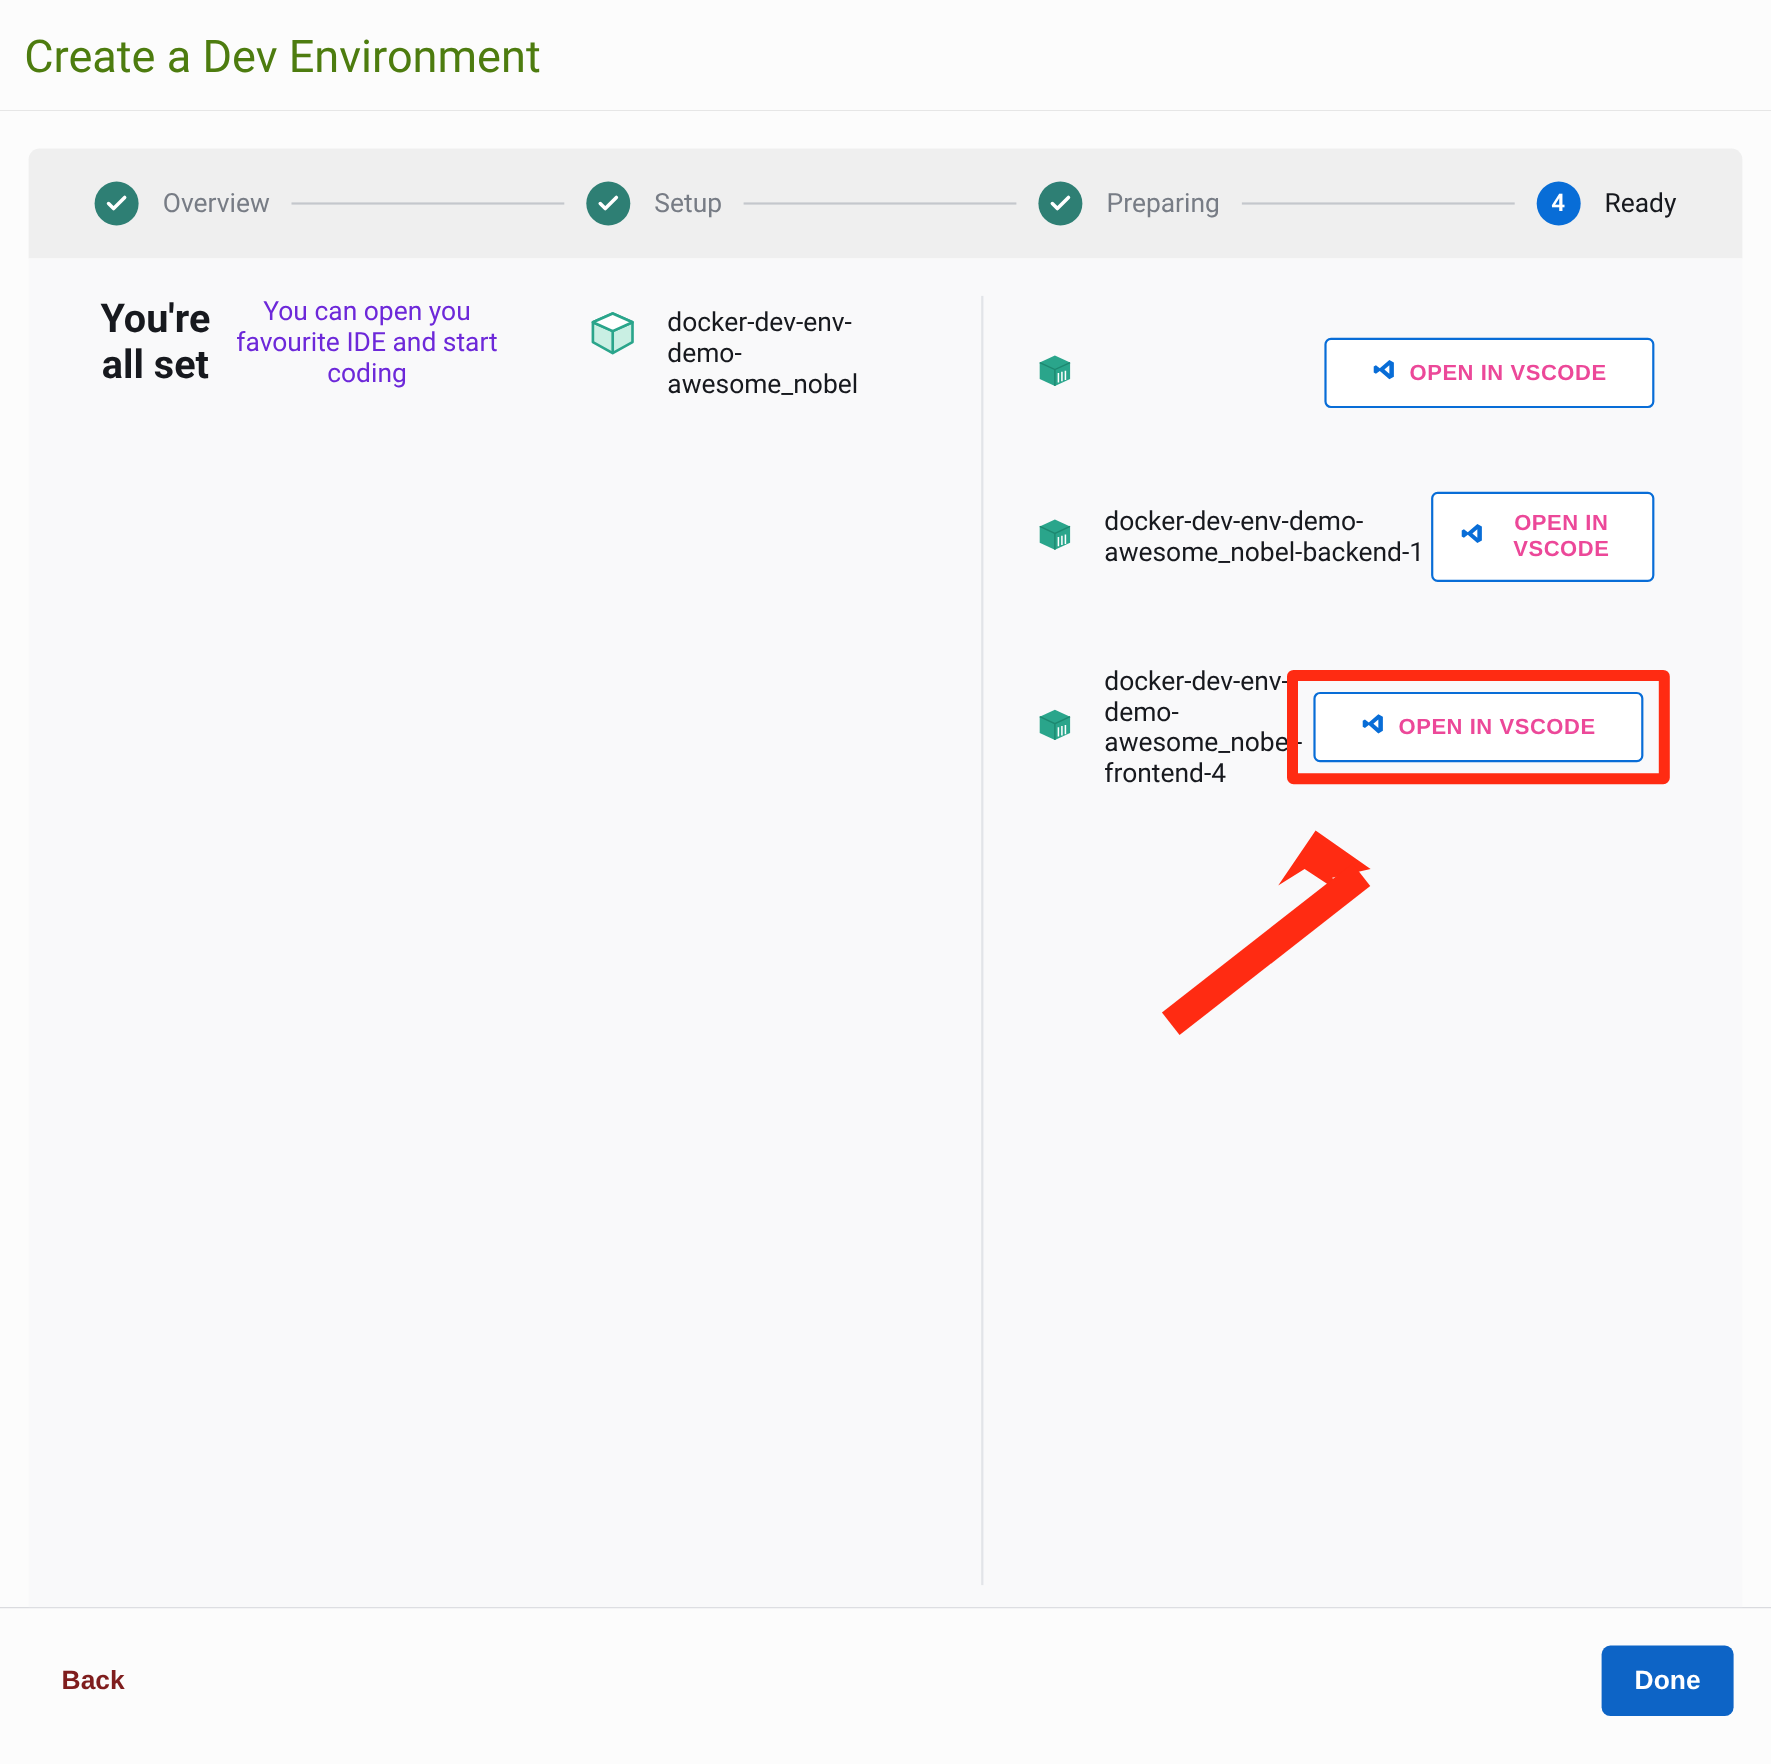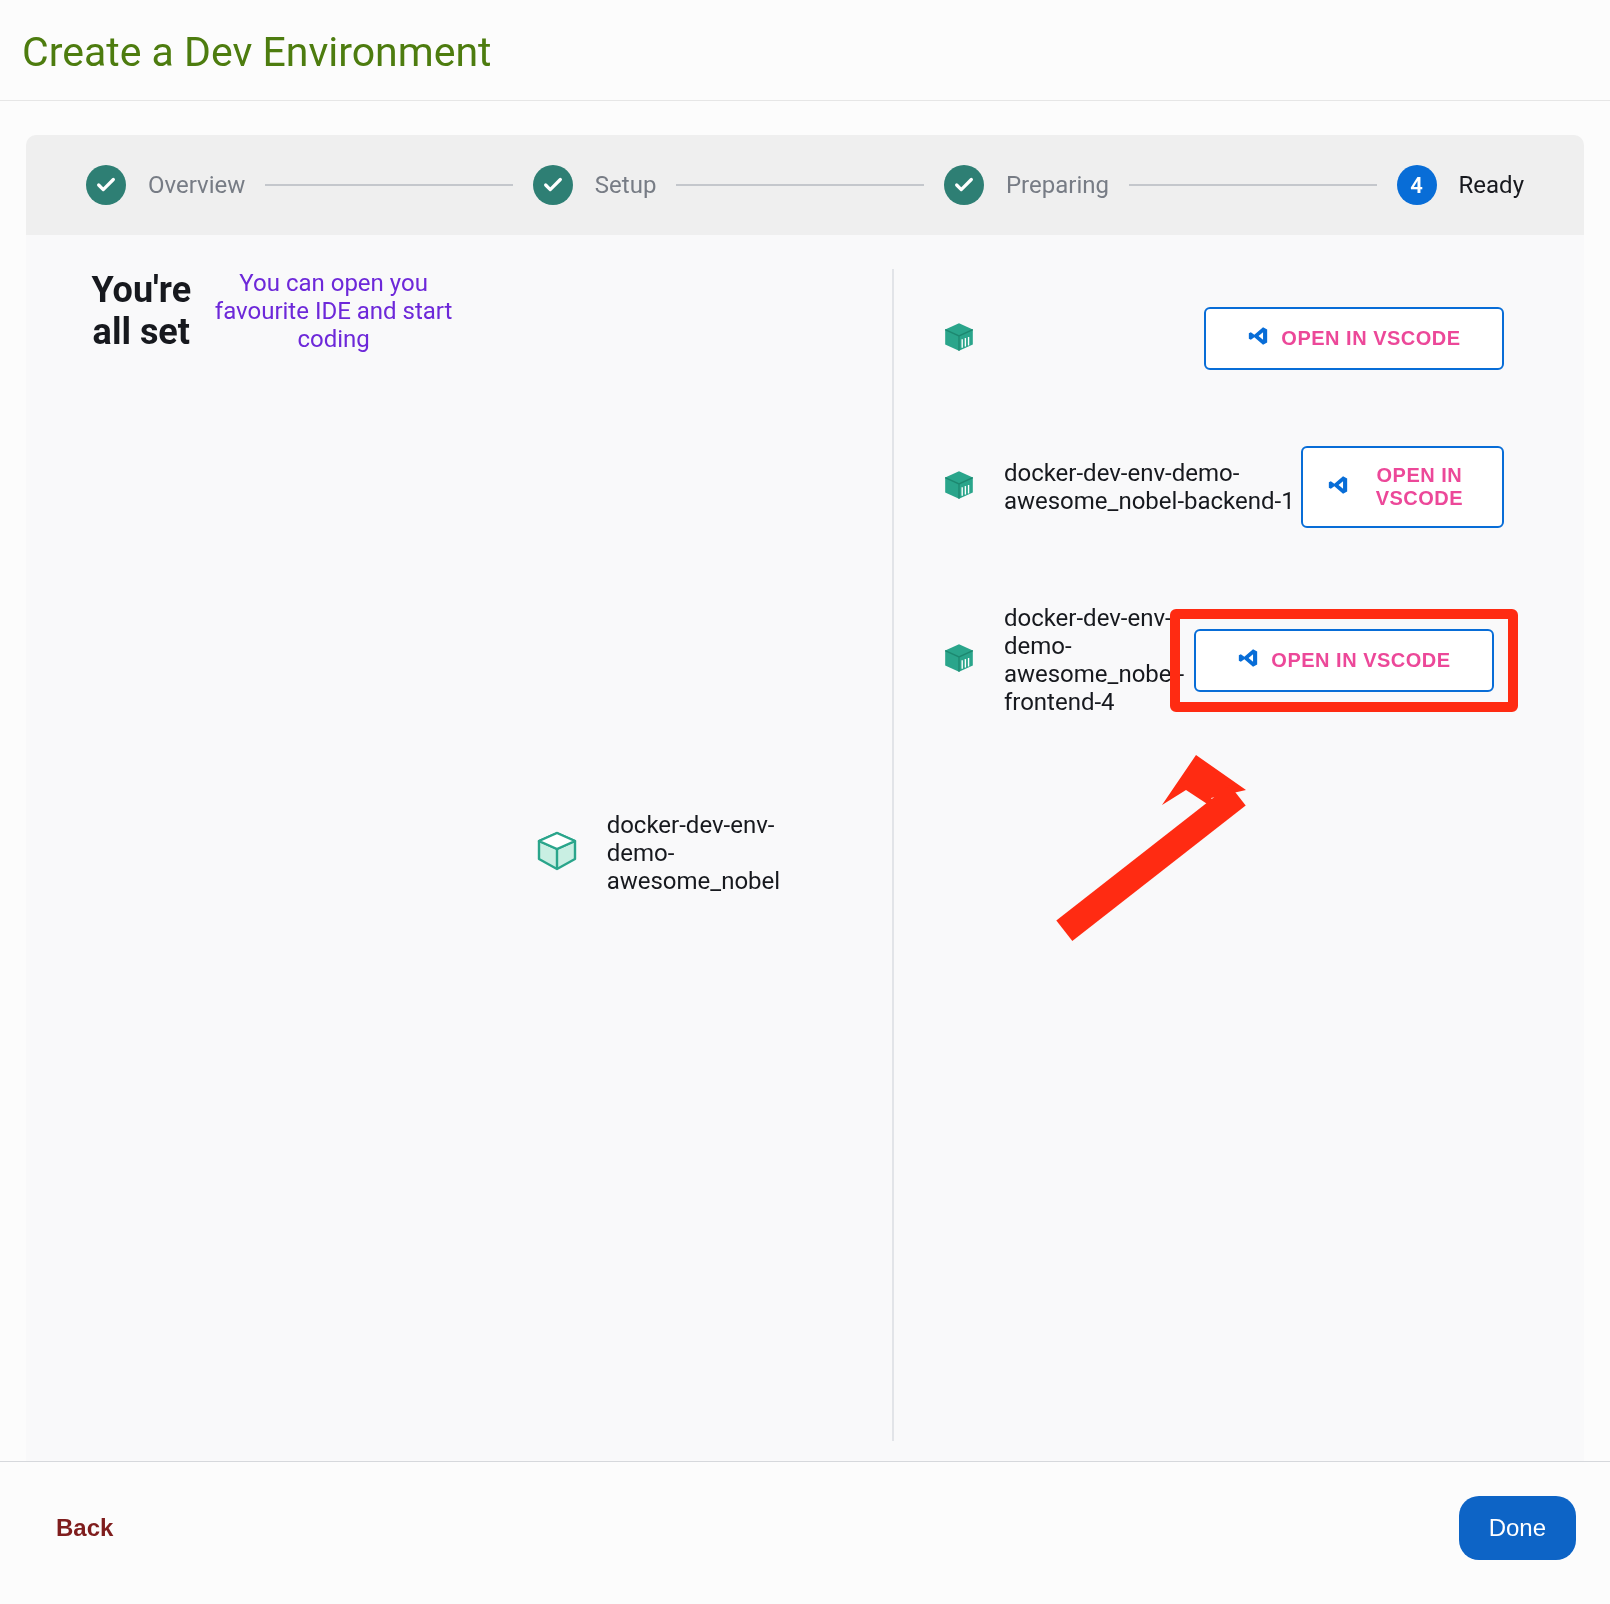--- a/index.html
+++ b/index.html
@@ -77,21 +77,20 @@
     margin-bottom: 8px;
   }
   .subhead {
     text-align: center;
     font-size: 24px;
     color: #6d28d9;
     margin-bottom: 50px;
   }
   .env-row {
     display: flex;
-    align-items: center;
     gap: 26px;
     padding: 10px 0 14px 62px;
   }
   .env-name { font-size: 24px; color: #17191e; }
   .containers {
     margin-left: 100px;
     border-left: 2px solid #e2e4e8;
     padding-left: 8px;
     display: flex;
     flex-direction: column;
@@ -148,23 +147,23 @@
     font-size: 24px;
     font-weight: 600;
     background: none;
     border: none;
     cursor: pointer;
   }
   .done-btn {
     background: #0d64c6;
     color: #fff;
     font-size: 24px;
-    font-weight: 400;
+    font-weight: 700;
     padding: 18px 30px;
-    border-radius: 20px;
+    border-radius: 8px;
     border: none;
     cursor: pointer;
   }
   
   .env-icon {
     width: 48px; height: 48px;
   }
   .container-icon {
     width: 34px; height: 34px;
   }

